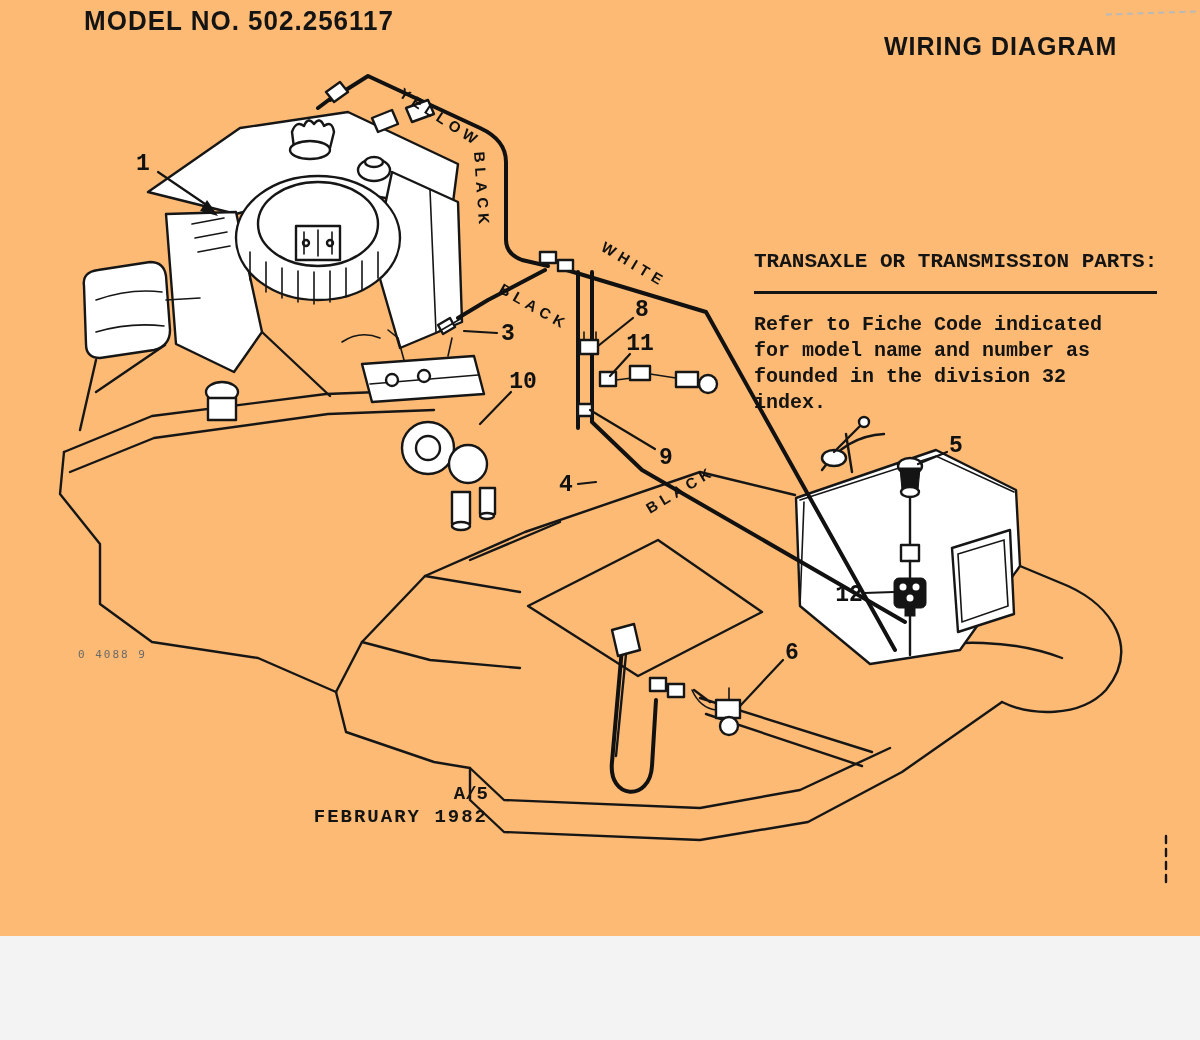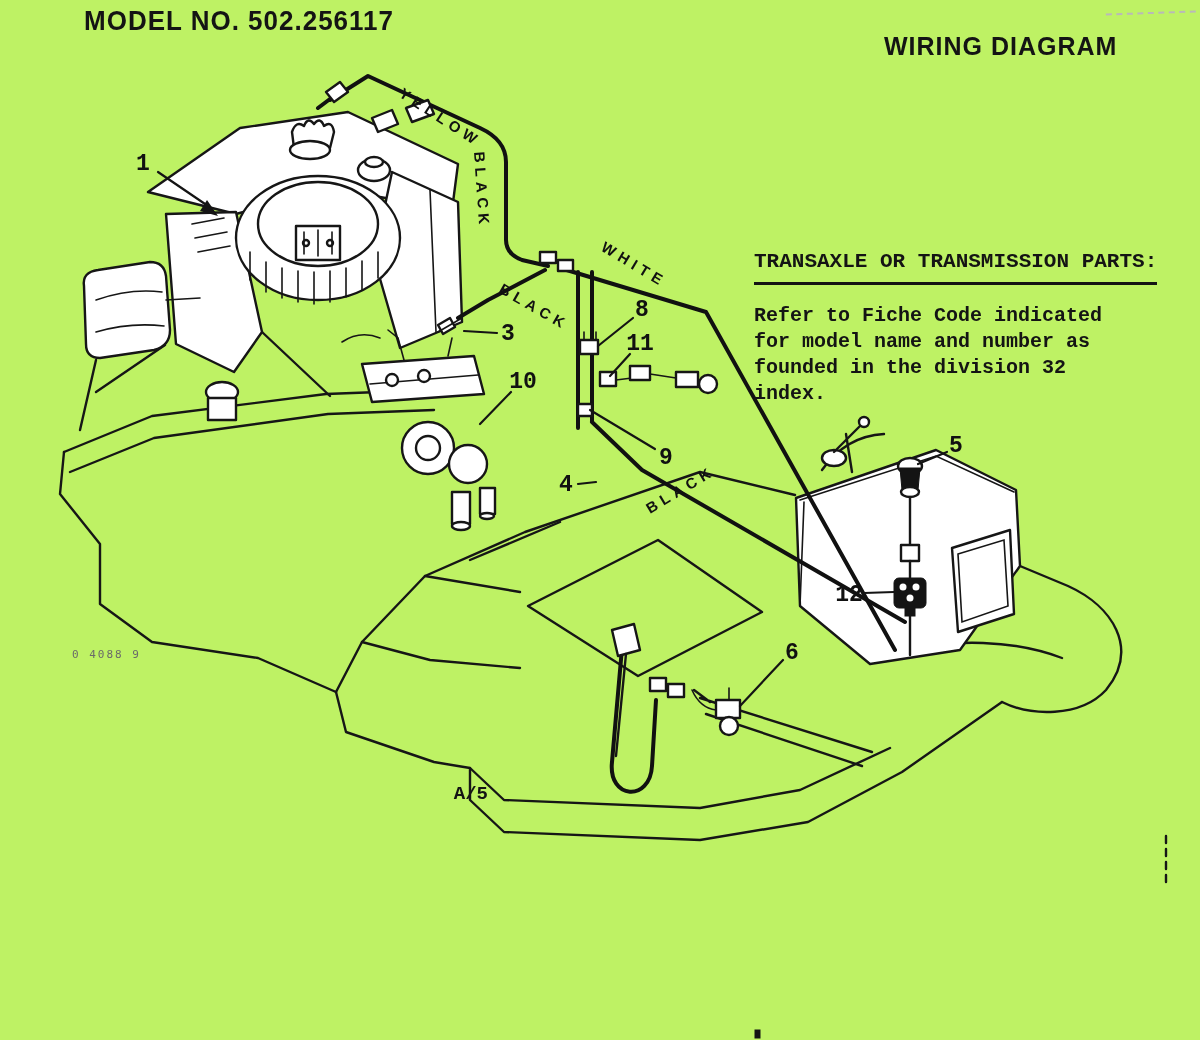--- a/index.html
+++ b/index.html
@@ -1,31 +1,31 @@
 <!DOCTYPE html>
 <html><head>
 <meta charset="utf-8">
 <style>
   html,body{margin:0;padding:0;background:#f3f3f3;}
-  .page{position:relative;width:1200px;height:1040px;background:#bef264;overflow:hidden;
+  .page{position:relative;width:1200px;height:936px;background:#fdba74;overflow:hidden;
         font-family:"Liberation Sans",sans-serif;color:#141414;}
   .model{position:absolute;left:84px;top:6px;font-size:26px;font-weight:bold;letter-spacing:1px;
          transform:scaleY(1.05);white-space:nowrap;}
   .title{position:absolute;left:884px;top:32px;font-size:25px;font-weight:bold;letter-spacing:1px;white-space:nowrap;}
   .faint-marks{position:absolute;left:1106px;top:12px;width:90px;height:10px;
          border-top:2px dashed #b9b9b9;transform:rotate(-2deg);}
   .note{position:absolute;left:754px;top:250px;width:450px;font-family:"Liberation Mono","DejaVu Sans Mono",monospace;}
   .note .hd{display:inline-block;font-size:21px;font-weight:bold;border-bottom:3px solid #141414;
-            padding-bottom:9px;margin-bottom:18px;white-space:nowrap;}
+            padding-bottom:18px;margin-bottom:18px;white-space:nowrap;}
   .note p{margin:0;font-size:20px;font-weight:bold;line-height:26px;white-space:nowrap;}
   .footer{position:absolute;left:252px;top:783px;width:236px;text-align:right;
           font-family:"Liberation Mono","DejaVu Sans Mono",monospace;font-weight:bold;}
   .footer .rev{font-size:19px;line-height:22px;}
   .footer .date{font-size:19px;letter-spacing:2px;line-height:24px;white-space:nowrap;}
-  .stamp{position:absolute;left:72px;top:648px;font-size:11px;letter-spacing:2px;color:#6a6a6a;
+  .stamp{position:absolute;left:78px;top:648px;font-size:11px;letter-spacing:2px;color:#6a6a6a;
          font-family:"DejaVu Sans Mono",monospace;}
   svg.art{position:absolute;left:0;top:0;}
   .ln{fill:none;stroke:#161616;stroke-width:2.4;stroke-linejoin:round;stroke-linecap:round;}
   .lnw{fill:#ffffff;stroke:#161616;stroke-width:2.4;stroke-linejoin:round;stroke-linecap:round;}
   .wire{fill:none;stroke:#111111;stroke-width:4;stroke-linejoin:round;stroke-linecap:round;}
   .thin{fill:none;stroke:#161616;stroke-width:1.6;stroke-linecap:round;}
   .dark{fill:#141414;stroke:#141414;}
   .callout{font:bold 23px "Liberation Mono","DejaVu Sans Mono",monospace;fill:#111;}
   .wlabel{font:bold 15px "Liberation Sans",sans-serif;fill:#111;letter-spacing:5px;}
   .leader{fill:none;stroke:#141414;stroke-width:2.2;stroke-linecap:round;}
@@ -42,20 +42,21 @@
   <div class="note">
     <span class="hd">TRANSAXLE OR TRANSMISSION PARTS:</span><br>
     <p>Refer to Fiche Code indicated</p>
     <p>for model name and number as</p>
     <p>founded in the division 32</p>
     <p>index.</p>
   </div>
 
   <div class="footer">
     <div class="rev">A/5</div>
+    <div class="date">FEBRUARY 1982</div>
   </div>
 
   <div class="stamp">0 4088 9</div>
 
   <svg class="art" width="1200" height="1040" viewBox="0 0 1200 1040">
 
     <g>
       <path class="ln" d="M64,452 L152,416 L326,394 L432,390"></path>
       <path class="ln" d="M70,472 L154,438 L328,414 L434,410"></path>
       <path class="ln" d="M64,452 L60,494 L100,544 L100,604 L152,642 L258,658 L336,692"></path>

